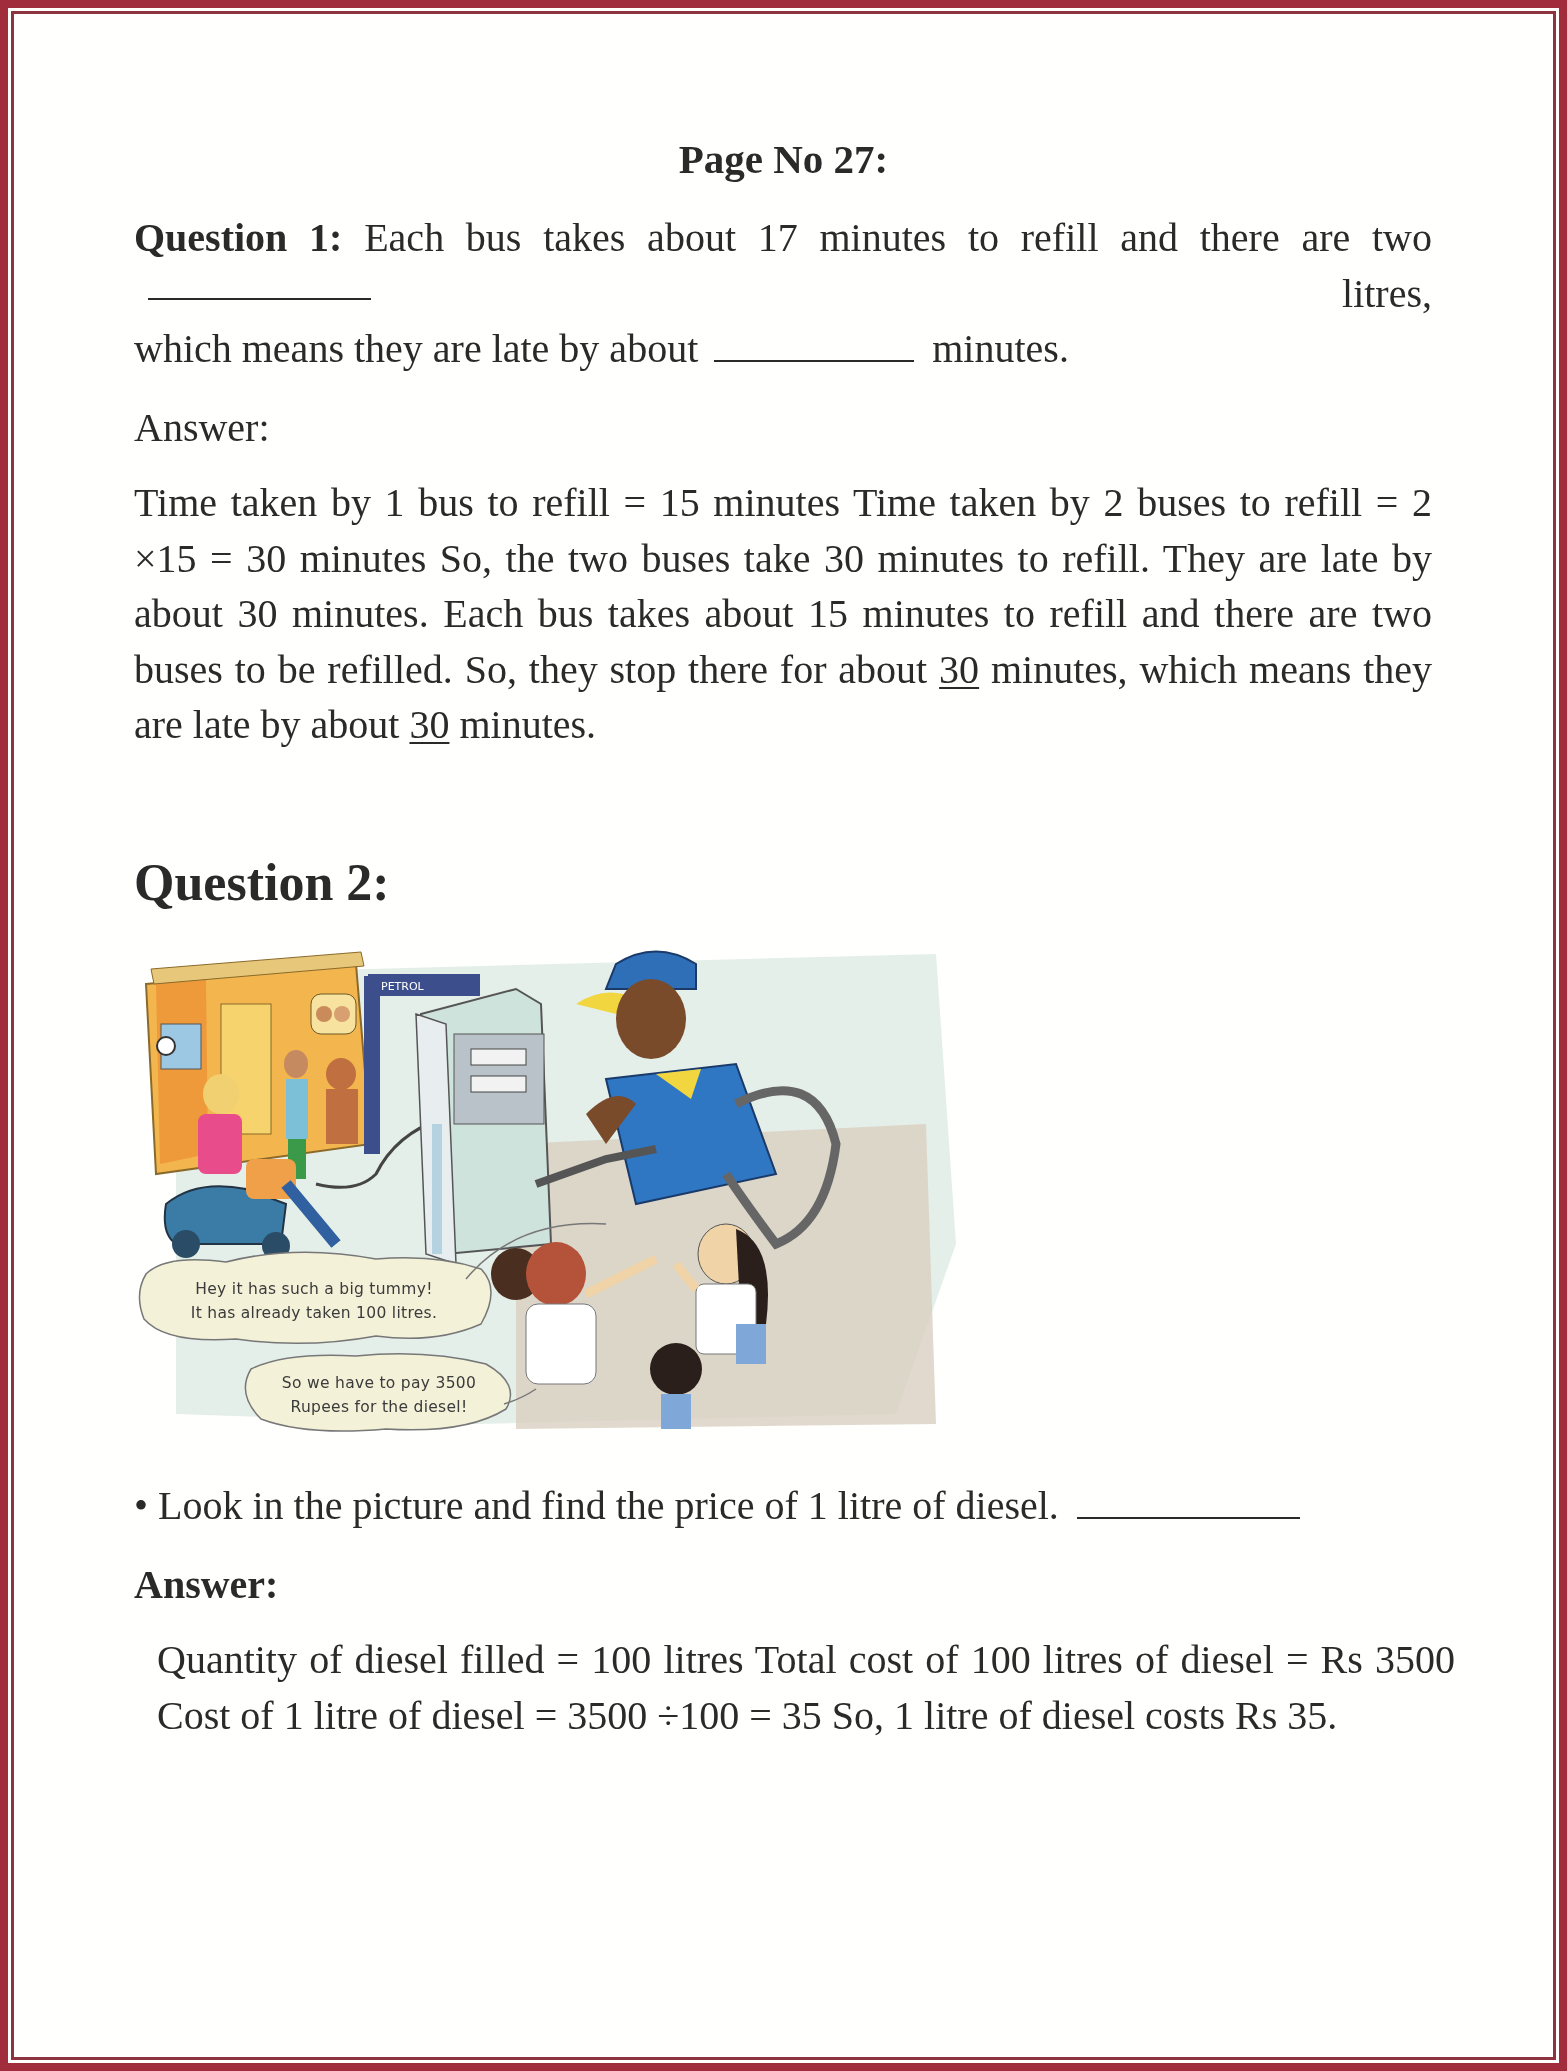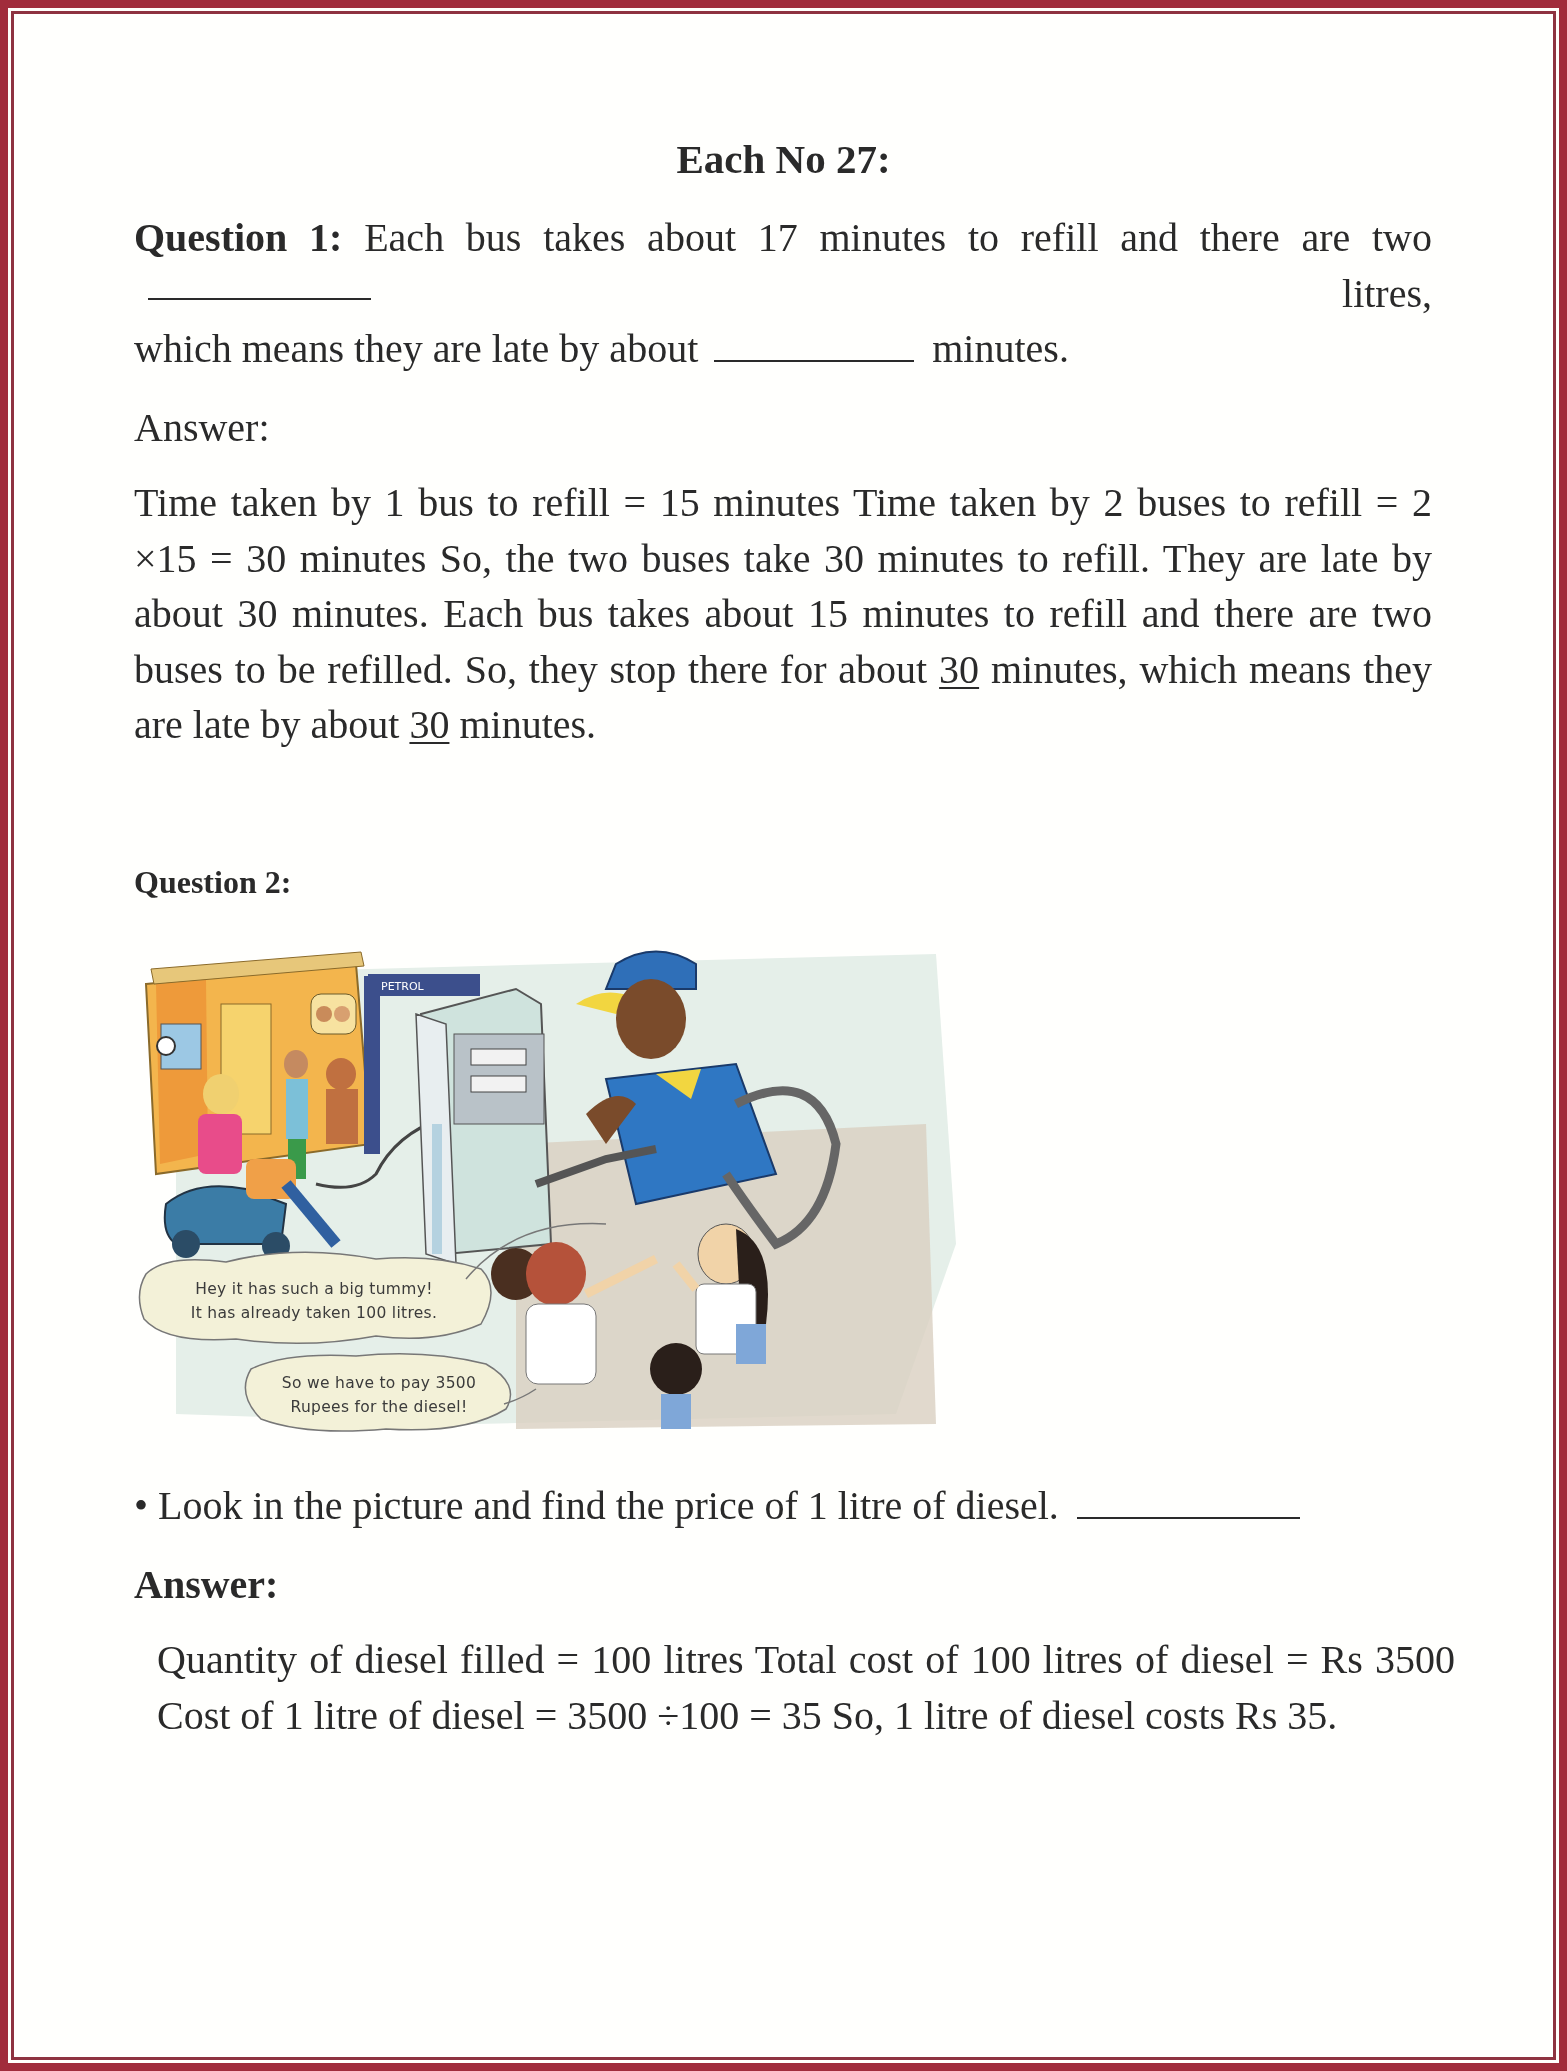--- a/index.html
+++ b/index.html
@@ -32,21 +32,21 @@
   .blank {
     display: inline-block; border-bottom: 2.5px solid #2a2a2a;
     height: 34px; vertical-align: baseline;
   }
   .u { text-decoration: underline; text-underline-offset: 4px; text-decoration-thickness: 2px; }
 
   .q1 { top: 210px; }
   .q1 .line { display: block; white-space: nowrap; }
   .ans1-label { position: absolute; left: 134px; top: 400px; font-size: 40px; line-height: 55px; }
   .ans1 { top: 475px; }
-  .q2-label { position: absolute; left: 134px; top: 855px; font-size: 32px; line-height: 55px; font-weight: bold; }
+  .q2-label { position: absolute; left: 134px; top: 855px; font-size: 52px; line-height: 55px; font-weight: bold; }
 
   .illustration {
     position: absolute; left: 136px; top: 944px; width: 830px; height: 492px;
   }
 
   .bullet-line { position: absolute; left: 134px; top: 1478px; font-size: 40px; line-height: 55px; white-space: nowrap; }
   .ans2-label { position: absolute; left: 134px; top: 1557px; font-size: 40px; line-height: 55px; font-weight: bold; }
   .ans2 { top: 1632px; margin-left: 23px; }
 
   .bubble-text {
@@ -55,21 +55,21 @@
 </style>
 </head>
 <body>
 
 <div class="page-frame">
   <div class="inner-frame"></div>
 </div>
 
 <div class="content">
 
-  <div class="page-title">Each No 27:</div>
+  <div class="page-title">Page No 27:</div>
 
   <div class="para q1">
     <span class="line" style="text-align:justify;text-align-last:justify;width:1298px;"><span class="bold">Question 1:</span><span> Each bus takes about 17 minutes to refill and there are two</span></span>
     <span class="line" style="display:flex;justify-content:space-between;width:1298px;">
       <span class="blank" style="width:223px;margin-left:14px;margin-right:14px;"></span>
       <span>litres,</span>
     </span>
     <span class="line"><span>which means they are late by about</span> <span class="blank" style="width:200px;margin:0 8px 0 6px;"></span> <span>minutes.</span></span>
   </div>
 

